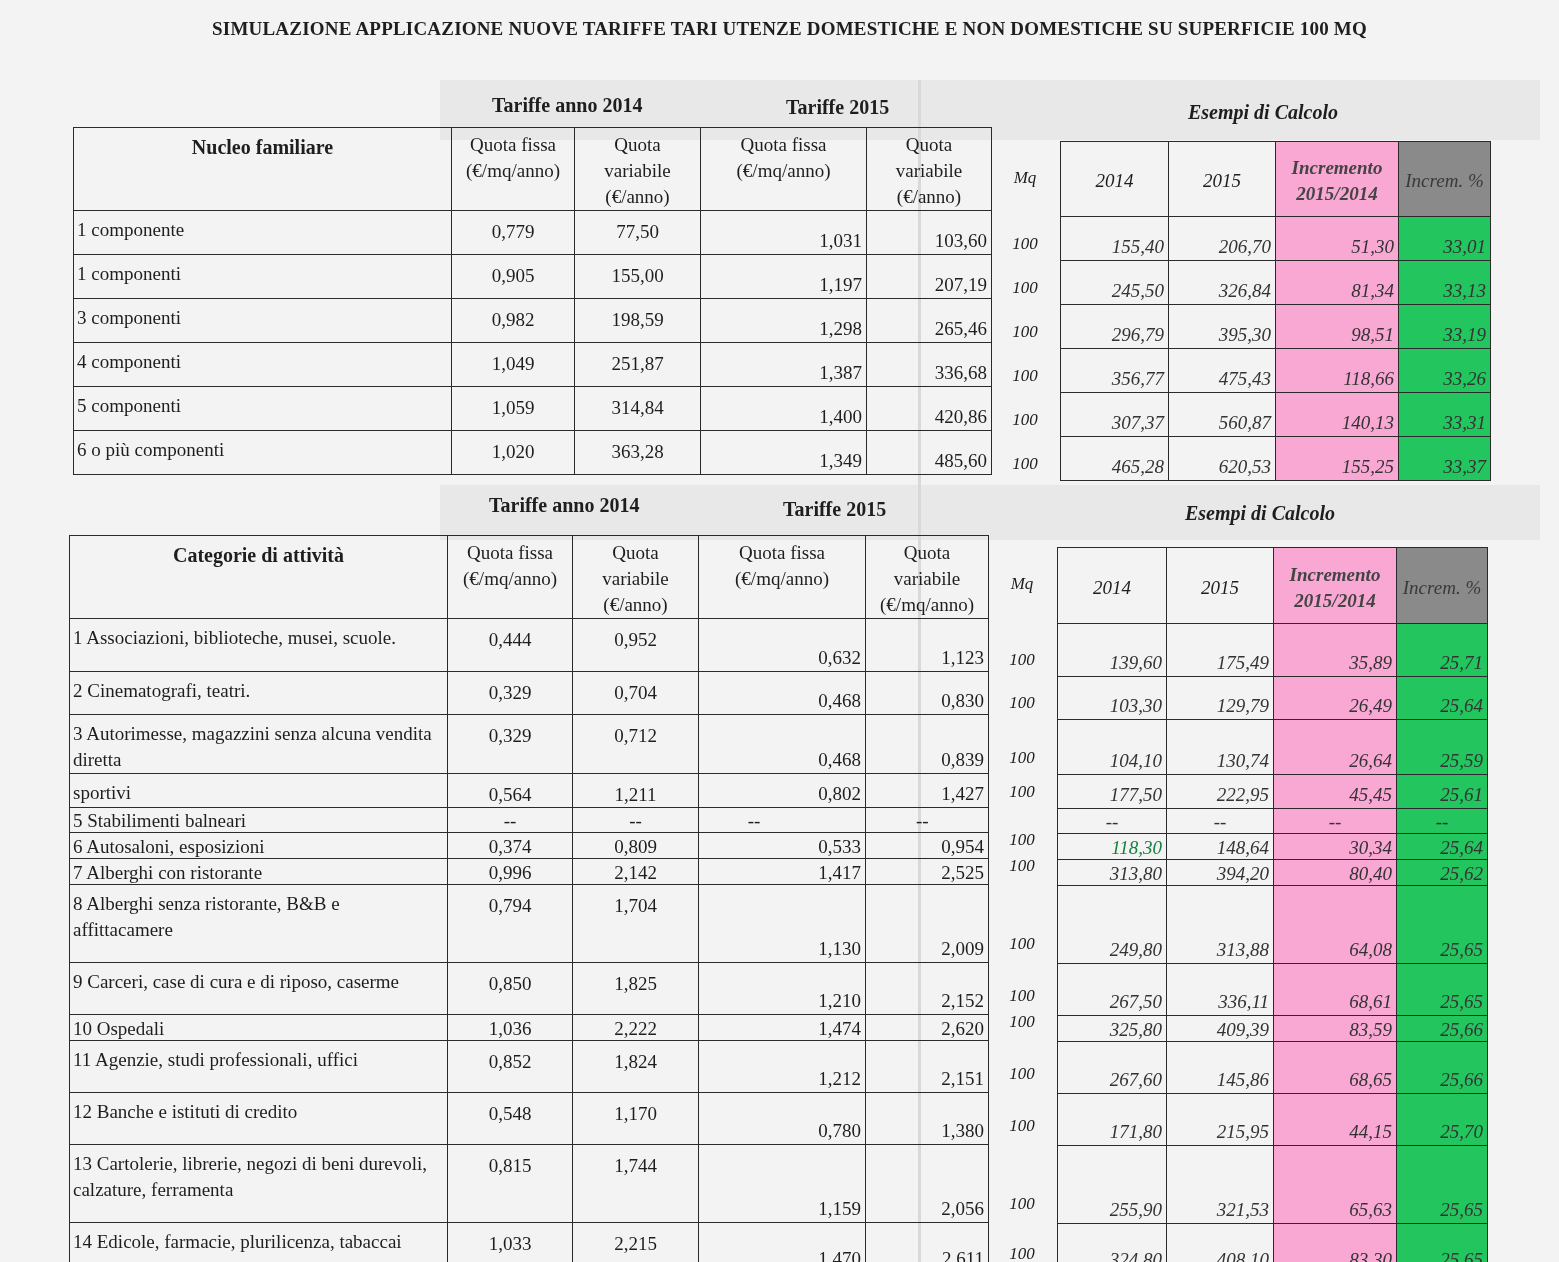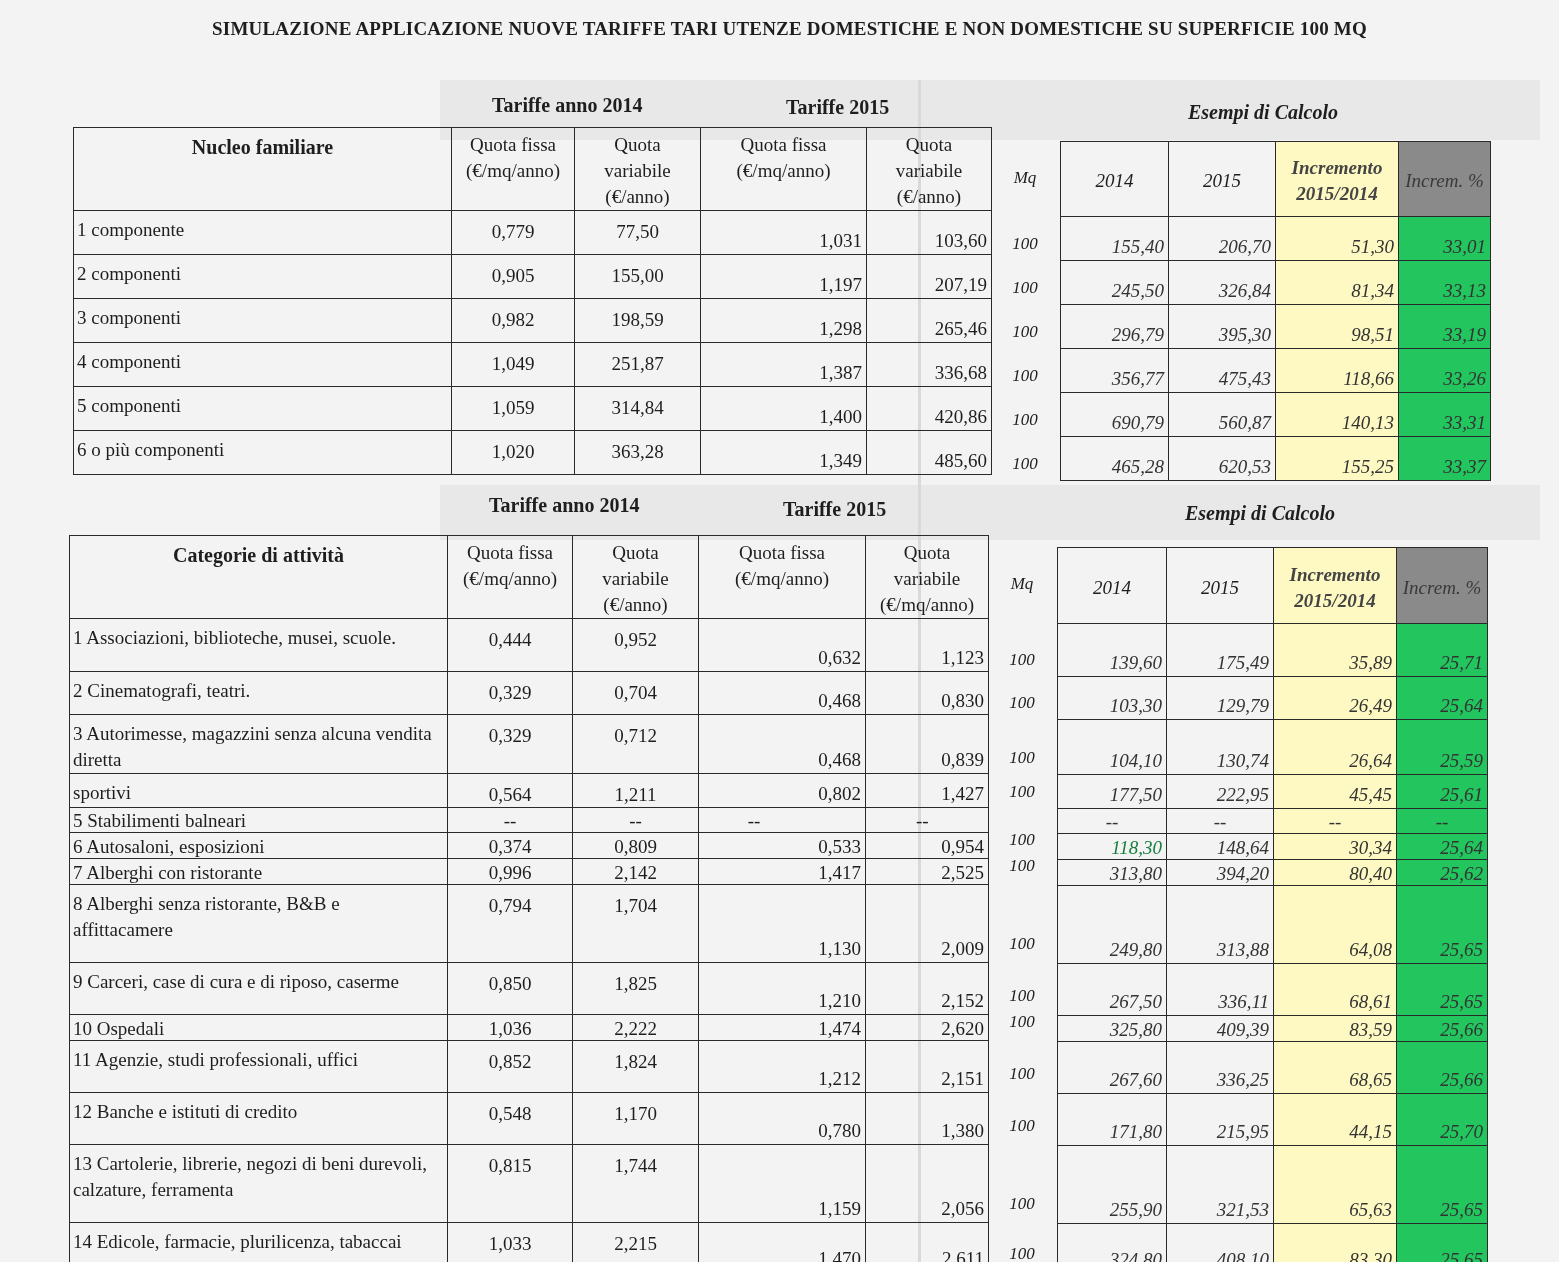--- a/index.html
+++ b/index.html
@@ -24,21 +24,21 @@
     border: 1.5px solid #2a2a2a; padding: 0 4px; font-size: 19px;
     vertical-align: bottom; overflow: hidden; white-space: nowrap;
   }
   table.t td.hd { text-align: center; vertical-align: top; line-height: 26px; padding-top: 4px; white-space: normal; }
   table.t td.hd.big { font-size: 20px; font-weight: bold; padding-top: 6px; }
   table.t td.name { text-align: left; vertical-align: top; padding: 6px 3px 0 3px; white-space: normal; line-height: 26px; }
   table.t td.c { text-align: center; vertical-align: top; padding-top: 10px; }
   table.t td.r { text-align: right; padding-bottom: 2px; }
   table.t td.sm { padding-top: 2px; padding-bottom: 0; line-height: 22px; }
   .it { font-style: italic; }
-  .shade1 { background: #fef9c3; }
+  .shade1 { background: #f9a8d4; }
   .shade2 { background: #22c55e; }
   .shade-hd2 { background: #8a8a8a; }
   .mq { position: absolute; font-style: italic; font-size: 17px; text-align: center; width: 50px; }
 </style>
 </head>
 <body>
 
 <div class="abs scan-band" style="left:440px;top:80px;width:1100px;height:60px;"></div>
 <div class="abs scan-band" style="left:440px;top:485px;width:1100px;height:55px;"></div>
 <div class="abs fold" style="left:918px;top:80px;height:1182px;"></div>
@@ -66,21 +66,21 @@
       <td class="hd">Quota variabile (€/anno)</td>
     </tr>
   <tr style="height: 44px;">
         <td class="name">1 componente</td>
         <td class="c">0,779</td>
         <td class="c">77,50</td>
         <td class="r">1,031</td>
         <td class="r">103,60</td>
       </tr>
       <tr style="height: 44px;">
-        <td class="name">2 componenti</td>
+        <td class="name">1 componenti</td>
         <td class="c">0,905</td>
         <td class="c">155,00</td>
         <td class="r">1,197</td>
         <td class="r">207,19</td>
       </tr>
       <tr style="height: 44px;">
         <td class="name">3 componenti</td>
         <td class="c">0,982</td>
         <td class="c">198,59</td>
         <td class="r">1,298</td>
@@ -142,21 +142,21 @@
         <td class="r it shade1" style="color: rgb(51, 51, 51);">98,51</td>
         <td class="r it shade2" style="color: rgb(51, 51, 51);">33,19</td>
       </tr>
       <tr style="height: 44px;">
         <td class="r it" style="color: rgb(51, 51, 51);">356,77</td>
         <td class="r it" style="color: rgb(51, 51, 51);">475,43</td>
         <td class="r it shade1" style="color: rgb(51, 51, 51);">118,66</td>
         <td class="r it shade2" style="color: rgb(51, 51, 51);">33,26</td>
       </tr>
       <tr style="height: 44px;">
-        <td class="r it" style="color: rgb(51, 51, 51);">690,79</td>
+        <td class="r it" style="color: rgb(51, 51, 51);">307,37</td>
         <td class="r it" style="color: rgb(51, 51, 51);">560,87</td>
         <td class="r it shade1" style="color: rgb(51, 51, 51);">140,13</td>
         <td class="r it shade2" style="color: rgb(51, 51, 51);">33,31</td>
       </tr>
       <tr style="height: 44px;">
         <td class="r it" style="color: rgb(51, 51, 51);">465,28</td>
         <td class="r it" style="color: rgb(51, 51, 51);">620,53</td>
         <td class="r it shade1" style="color: rgb(51, 51, 51);">155,25</td>
         <td class="r it shade2" style="color: rgb(51, 51, 51);">33,37</td>
       </tr>
@@ -362,21 +362,21 @@
         <td class="r it shade2" style="color: rgb(51, 51, 51);">25,65</td>
       </tr>
       <tr style="height: 26px;">
         <td class="r it sm" style="color: rgb(51, 51, 51);">325,80</td>
         <td class="r it sm" style="color: rgb(51, 51, 51);">409,39</td>
         <td class="r it shade1 sm" style="color: rgb(51, 51, 51); margin-left: 36px;">83,59</td>
         <td class="r it shade2 sm" style="color: rgb(51, 51, 51);">25,66</td>
       </tr>
       <tr style="height: 52px;">
         <td class="r it" style="color: rgb(51, 51, 51);">267,60</td>
-        <td class="r it" style="color: rgb(51, 51, 51);">336,25</td>
+        <td class="r it" style="color: rgb(51, 51, 51);">145,86</td>
         <td class="r it shade1" style="color: rgb(51, 51, 51);">68,65</td>
         <td class="r it shade2" style="color: rgb(51, 51, 51);">25,66</td>
       </tr>
       <tr style="height: 52px;">
         <td class="r it" style="color: rgb(51, 51, 51);">171,80</td>
         <td class="r it" style="color: rgb(51, 51, 51);">215,95</td>
         <td class="r it shade1" style="color: rgb(51, 51, 51);">44,15</td>
         <td class="r it shade2" style="color: rgb(51, 51, 51);">25,70</td>
       </tr>
       <tr style="height: 78px;">

